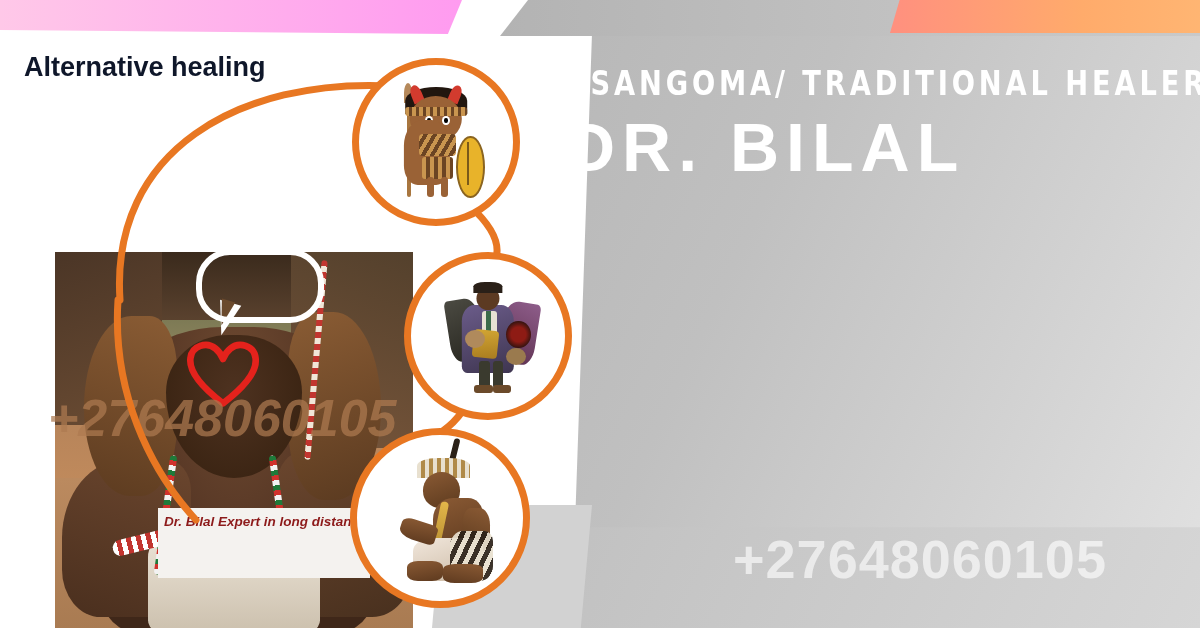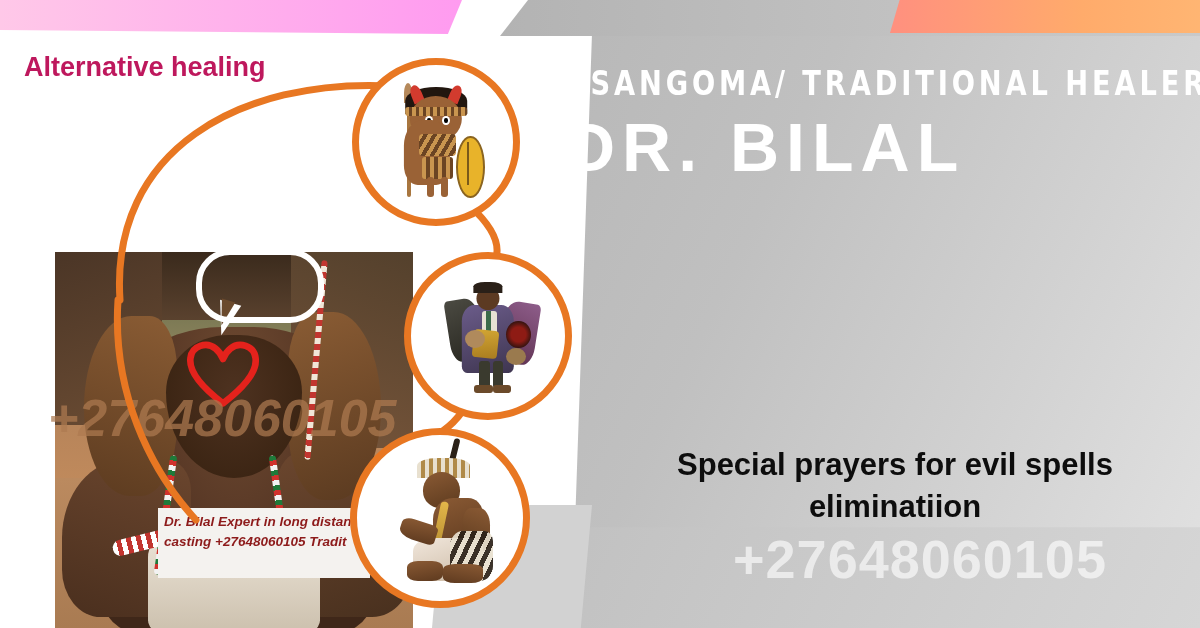--- a/index.html
+++ b/index.html
@@ -208,21 +208,21 @@
     color:#ffffff;font-size:68px;font-weight:bold;letter-spacing:7px;
     text-align:left;white-space:nowrap;}
   .redtext{position:absolute;left:536px;top:218px;width:632px;
     color:#f53b2e;font-size:35px;font-weight:bold;line-height:47px;text-align:center;}
   .blacktext{position:absolute;left:610px;top:444px;width:570px;
     color:#0d0d0d;font-size:31px;font-weight:bold;line-height:42px;text-align:center;}
   .wm-right{position:absolute;left:640px;top:528px;width:560px;
     color:rgba(255,255,255,.62);font-size:54px;font-weight:bold;
     text-align:center;letter-spacing:1px;white-space:nowrap;}
 
-  .alt-head{position:absolute;left:24px;top:52px;color:#be185d;font-size:27px;font-weight:bold;}
+  .alt-head{position:absolute;left:24px;top:52px;color:#0f172a;font-size:27px;font-weight:bold;}
 </style>
 </head>
 <body>
 
 <div class="poster">
 
   <div class="bar-pink"></div>
   <div class="bar-gray-top"></div>
   <div class="bar-orange"></div>
 
@@ -259,21 +259,20 @@
   </svg>
 
   <div class="bubble-tail"></div>
   <div class="bubble-tail-in"></div>
   <div class="bubble"></div>
 
   <div class="wm-photo">+27648060105</div>
 
   <div class="caption">
     <p>Dr. Bilal Expert in long distan</p>
-    <p>casting +27648060105 Tradit</p>
   </div>
 
   <svg class="arcs" viewBox="0 0 1200 628">
     <path d="M120 300 C 110 150, 240 78, 392 86" fill="none" stroke="#e87722" stroke-width="7" stroke-linecap="round"></path>
     <path d="M118 300 C 112 392, 150 470, 196 520" fill="none" stroke="#e87722" stroke-width="7" stroke-linecap="round"></path>
     <path d="M470 206 C 492 226, 500 244, 496 258" fill="none" stroke="#e87722" stroke-width="7" stroke-linecap="round"></path>
     <path d="M470 398 C 460 420, 444 432, 428 440" fill="none" stroke="#e87722" stroke-width="7" stroke-linecap="round"></path>
   </svg>
 
   <div class="circ c1">
@@ -325,16 +324,15 @@
     <div class="w3-armR"></div>
     <div class="w3-cloth"></div>
     <div class="w3-stripes"></div>
     <div class="w3-armL"></div>
     <div class="w3-legL"></div>
     <div class="w3-legR"></div>
   </div>
 
   <div class="kicker">SANGOMA/ TRADITIONAL HEALER</div>
   <div class="bigtitle">DR. BILAL</div>
-  <div class="blacktext">Special prayers for  evil spells eliminatiion</div>
   <div class="wm-right">+27648060105</div>
 
 </div>
 
 </body></html>

